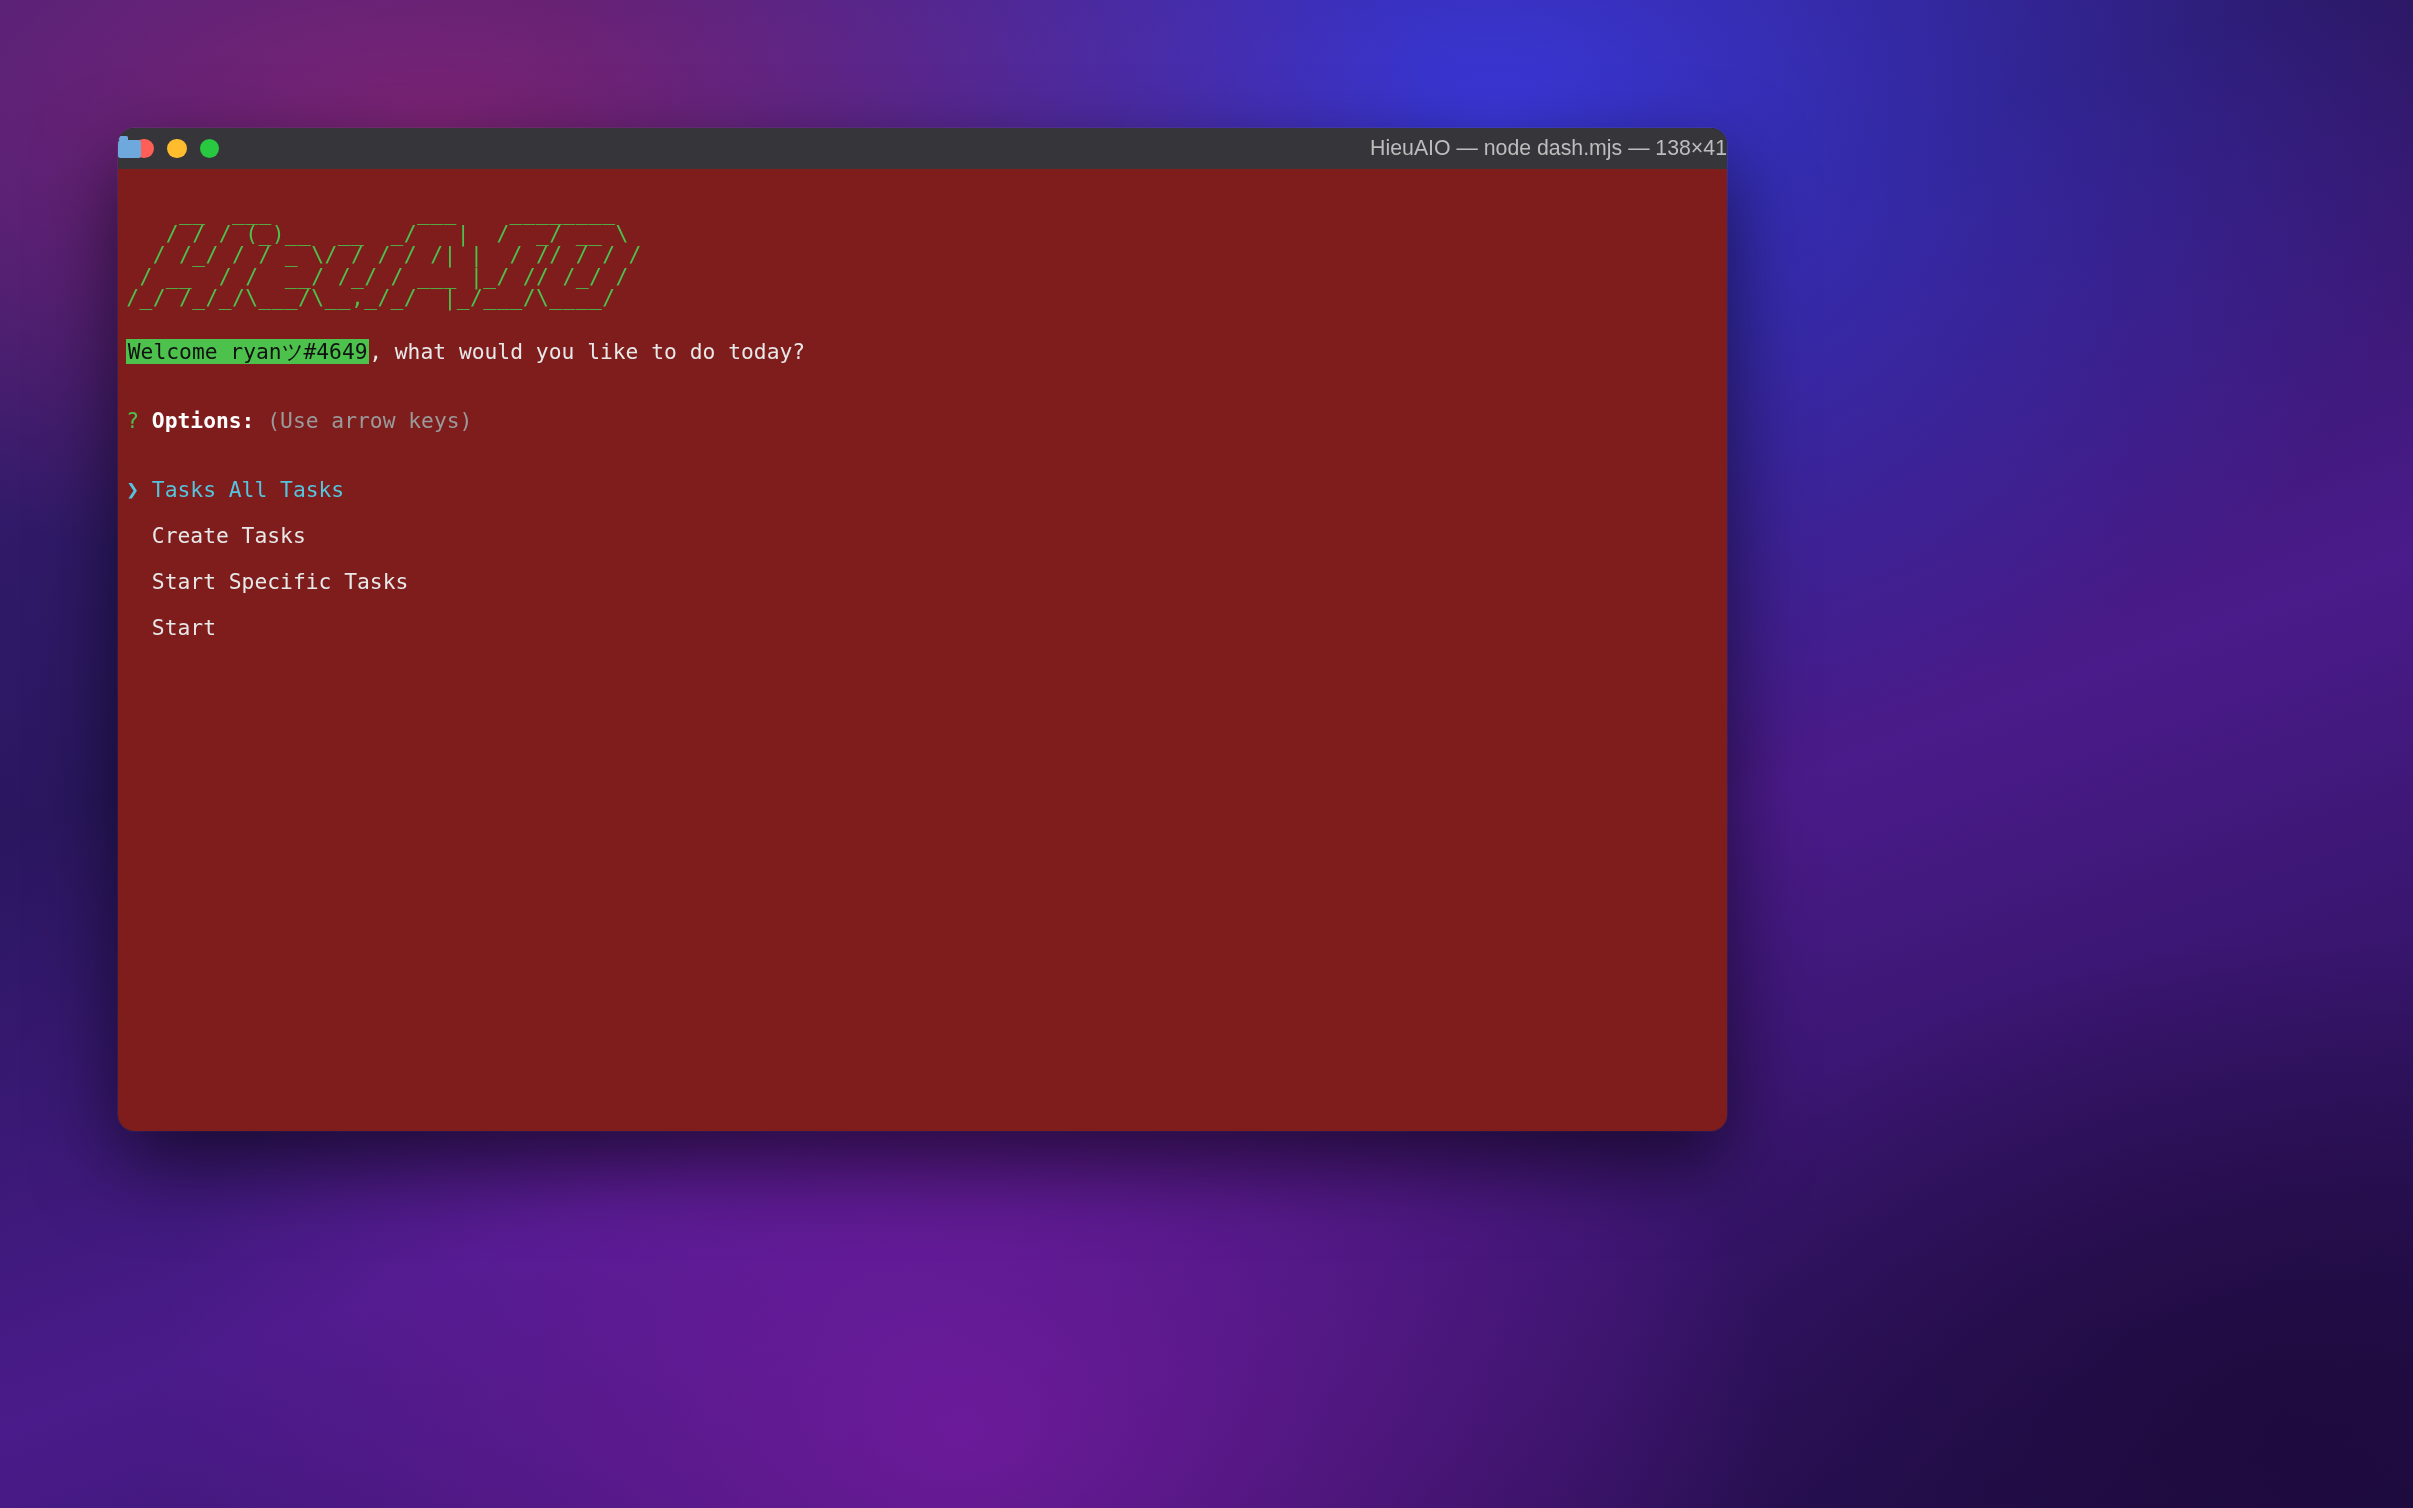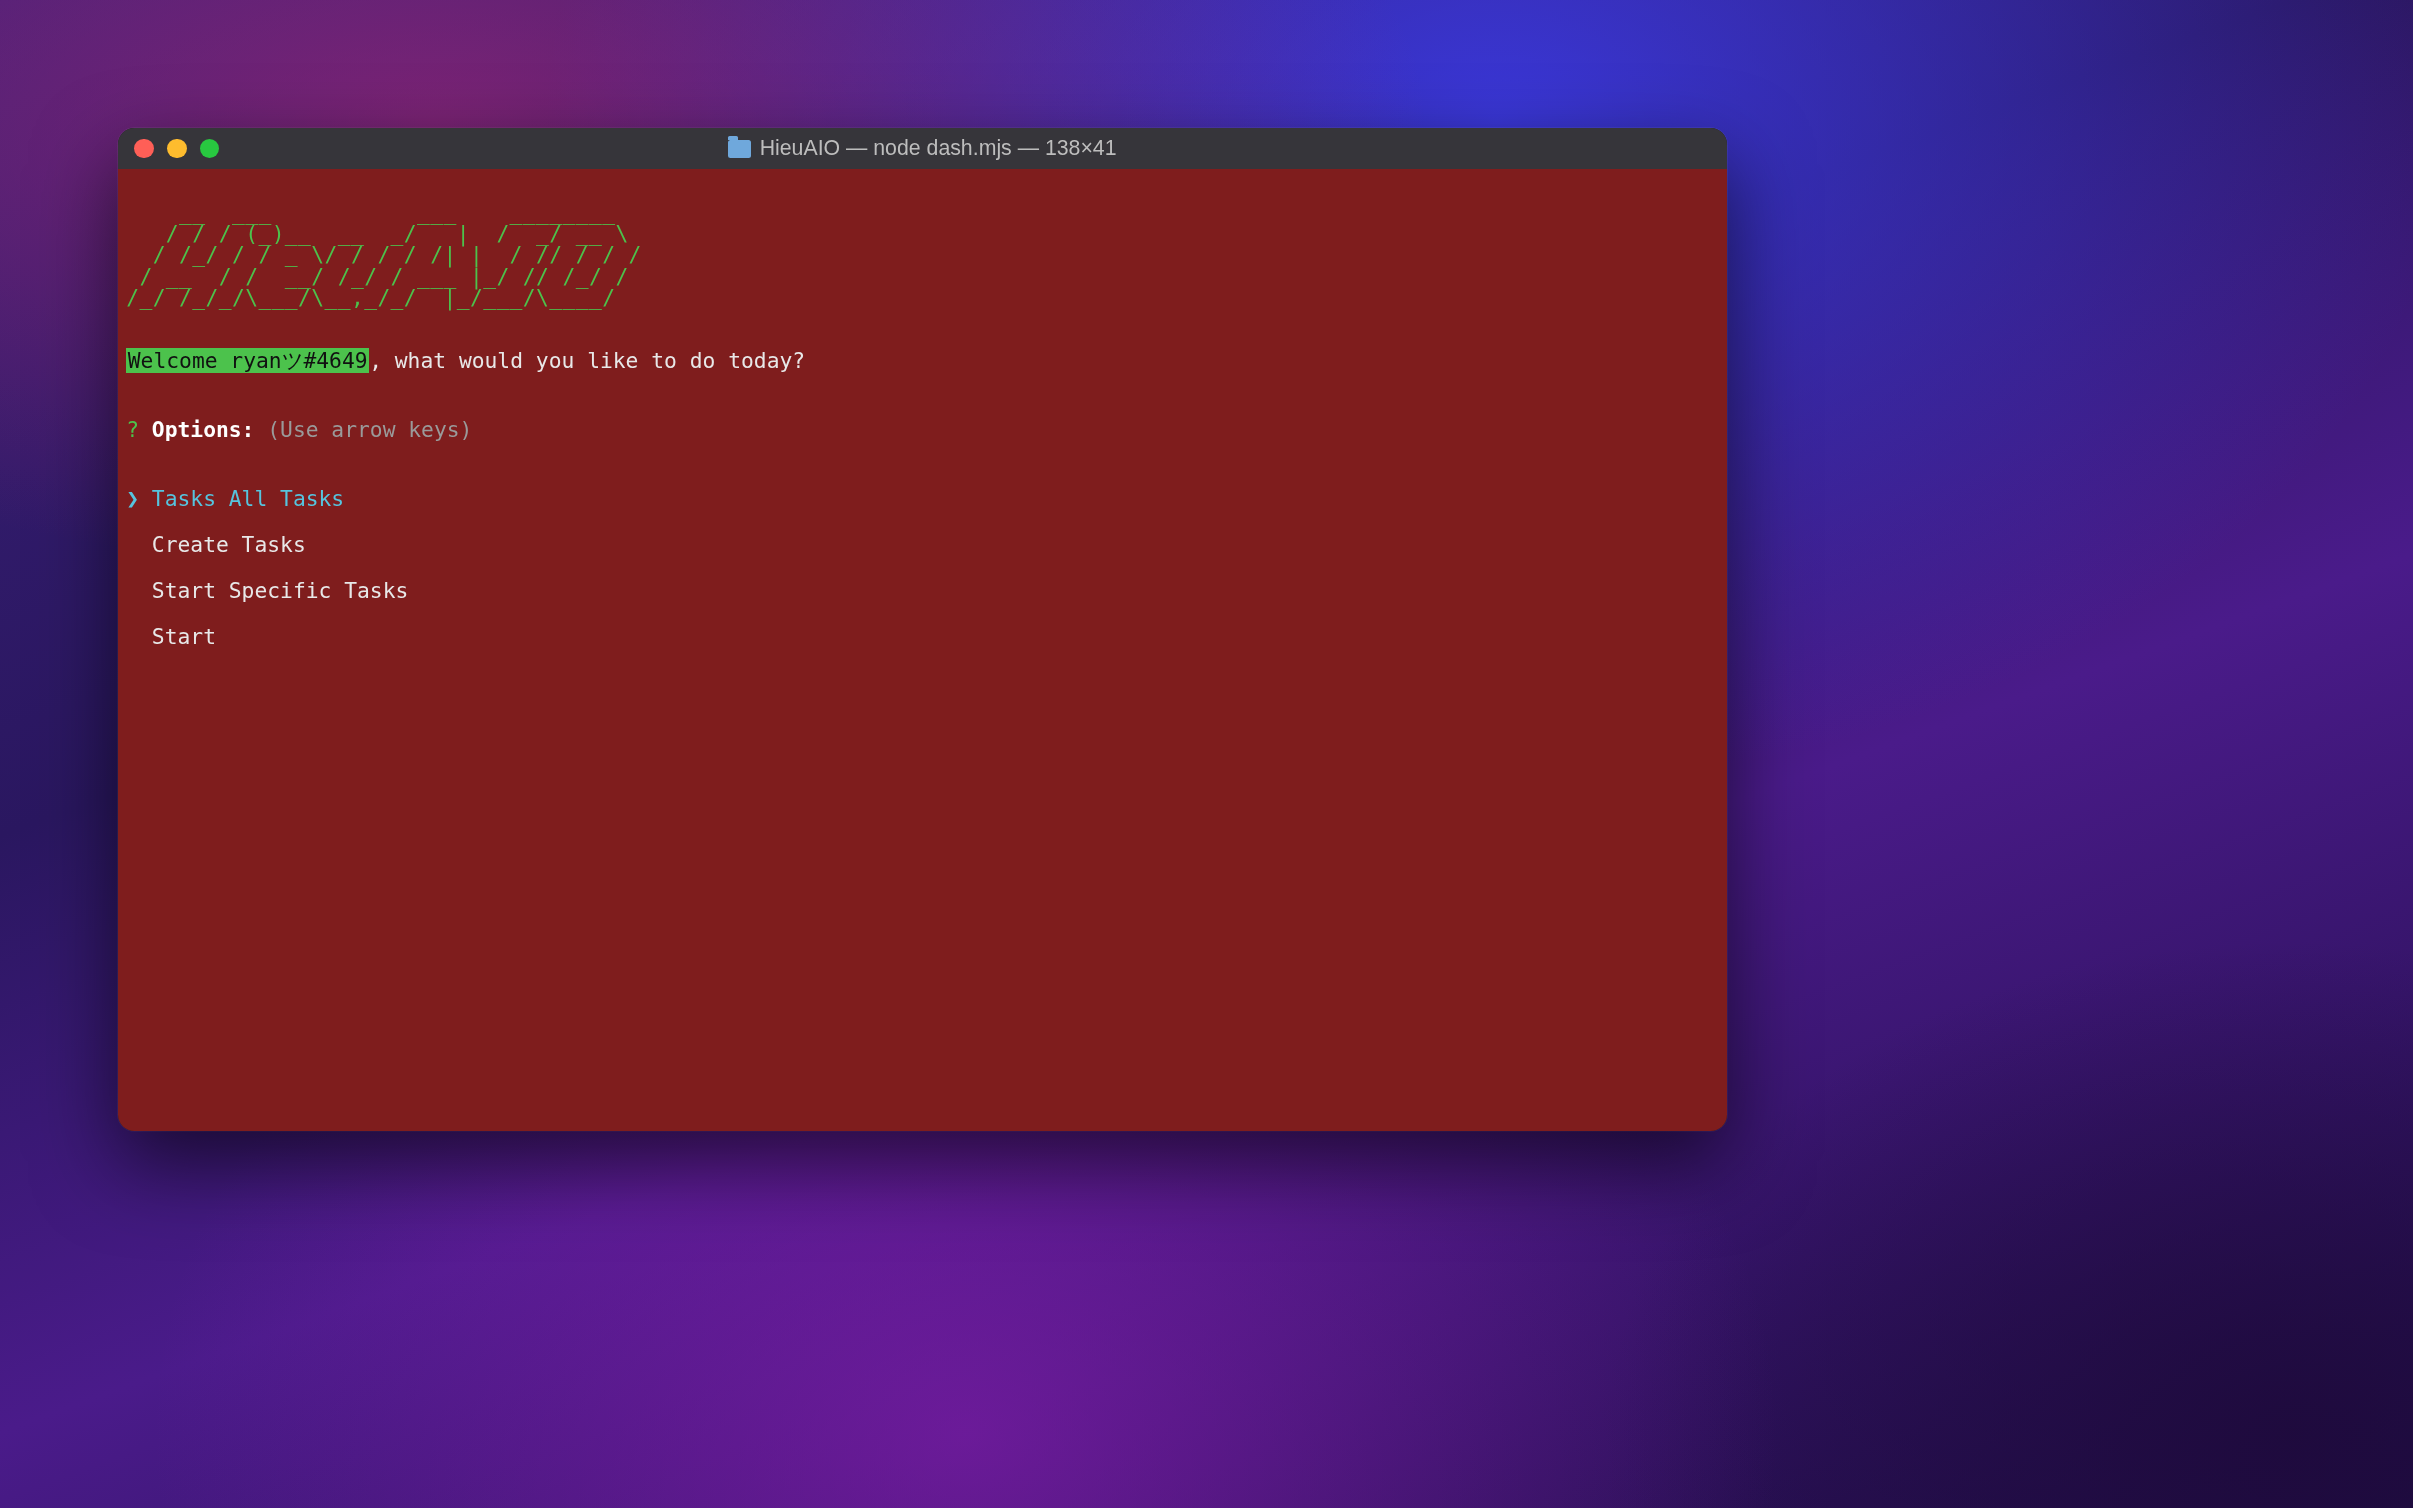--- a/index.html
+++ b/index.html
@@ -70,21 +70,21 @@
     .window-title {
       position: absolute;
       left: 0;
       right: 0;
       text-align: center;
       color: #bdbdbd;
       font-size: 21.3px;
       font-weight: 500;
       display: flex;
       align-items: center;
-      justify-content: center;
+      justify-content: space-between;
       gap: 8.2px;
       pointer-events: none;
     }
     
     .folder-icon {
       width: 23px;
       height: 18px;
       background: #6fa8dc;
       border-radius: 2.5px;
       position: relative;
@@ -112,21 +112,21 @@
       overflow: hidden;
     }
     
     .ascii-art {
       color: #4cc24c;
       line-height: 1.0;
       letter-spacing: 0.4px;
     }
     
     .welcome-line {
-      margin-top: 18px;
+      margin-top: 9px;
     }
     
     .welcome-highlight {
       background: #4cc24c;
       color: #111;
       padding: 0 1.6px;
     }
     
     .welcome-rest {
       color: #e8e8e8;

